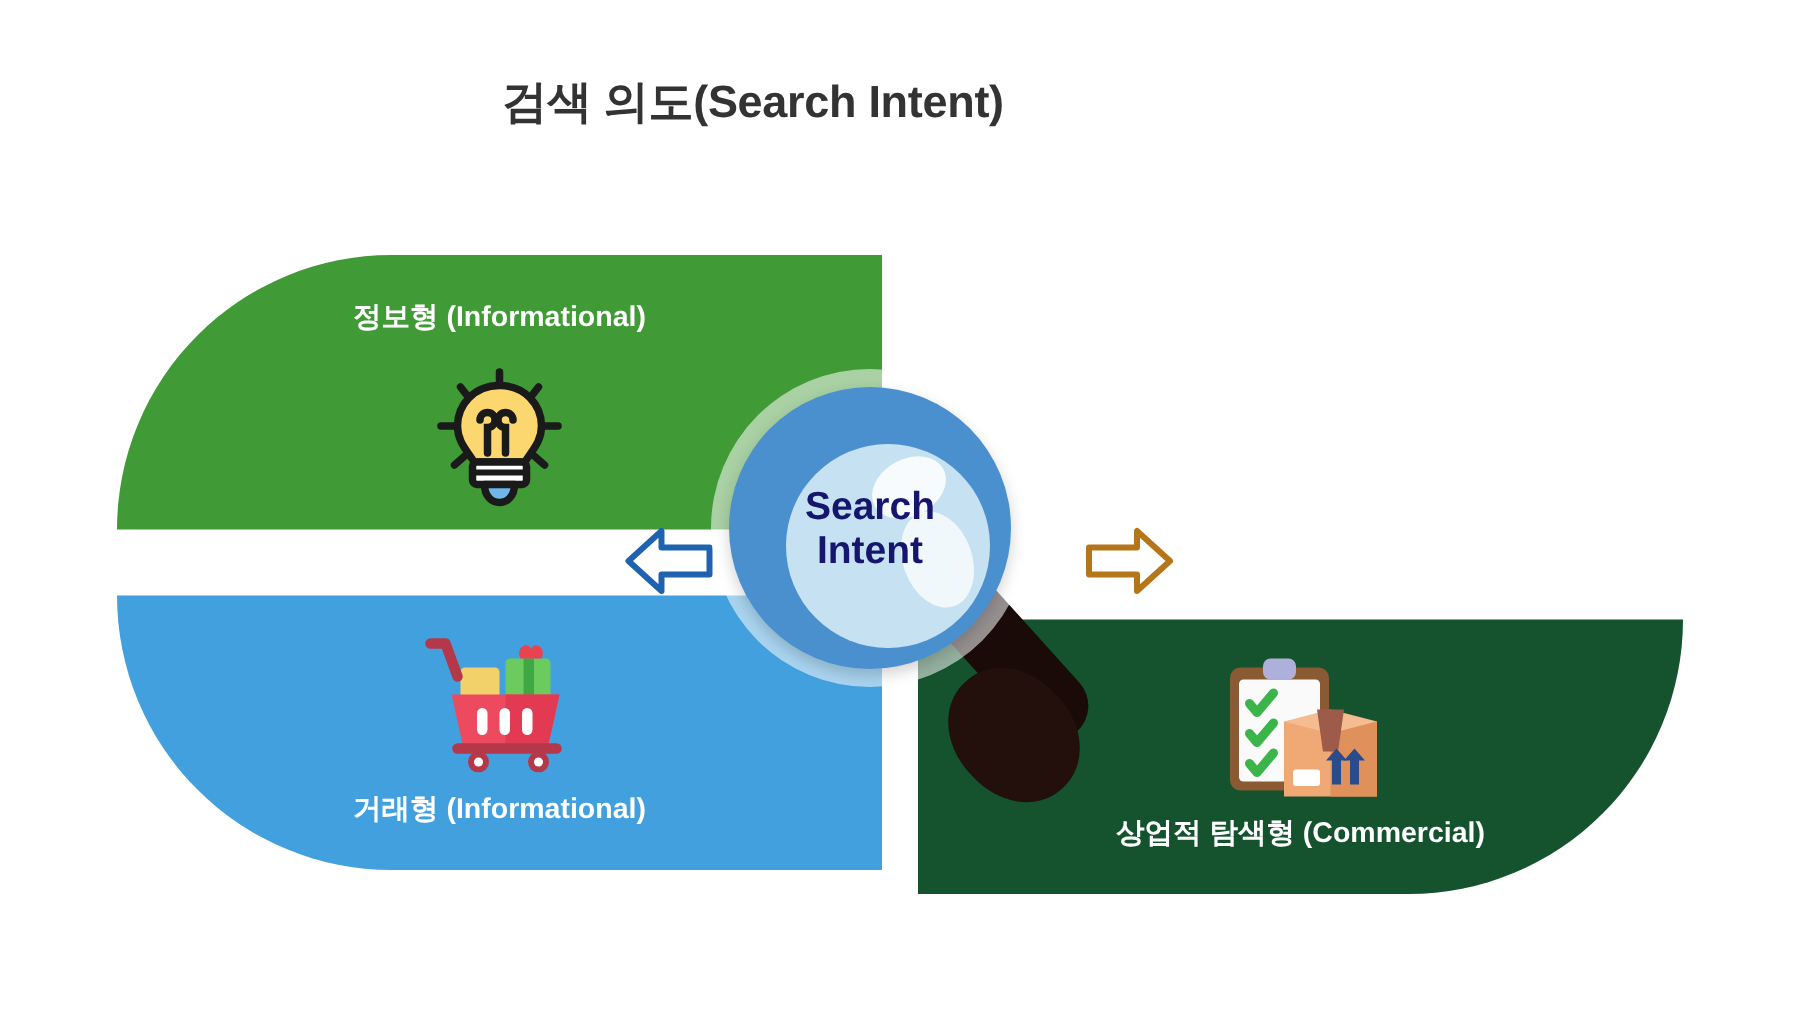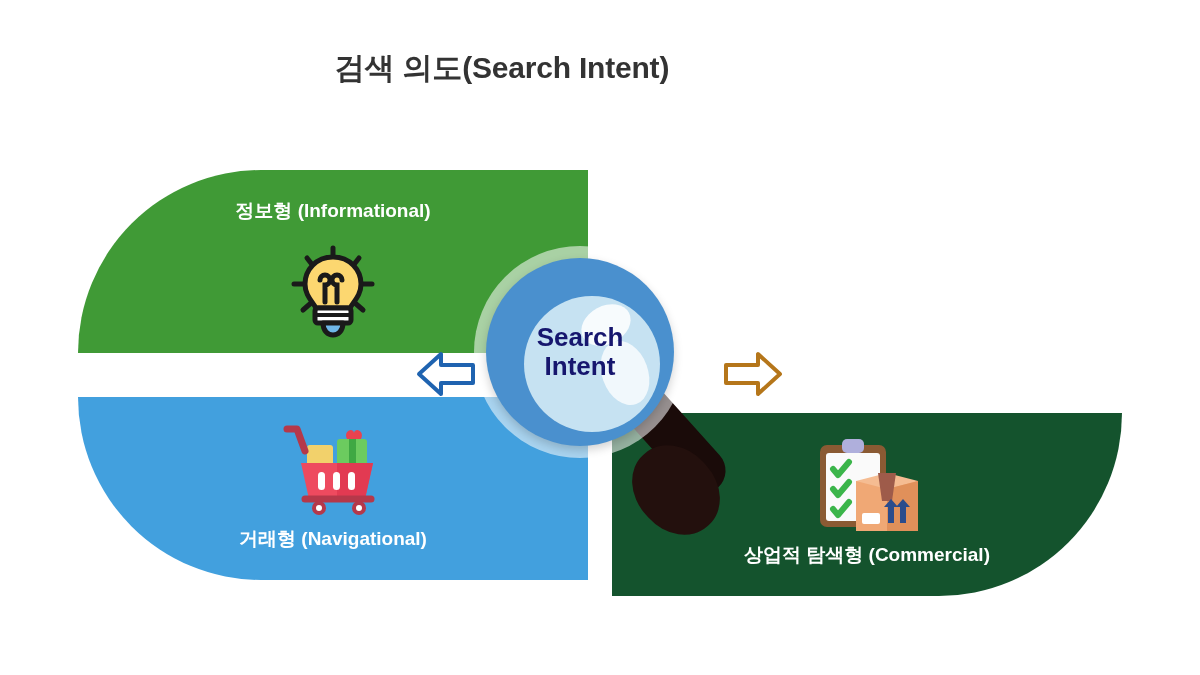--- a/index.html
+++ b/index.html
@@ -250,21 +250,21 @@
           <rect x="37" y="53" width="7" height="18" rx="3.5" fill="#FFFFFF"></rect>
           <rect x="52" y="53" width="7" height="18" rx="3.5" fill="#FFFFFF"></rect>
           <rect x="67" y="53" width="7" height="18" rx="3.5" fill="#FFFFFF"></rect>
           <path d="M24 80 L90 80" stroke="#B5384A" stroke-width="7" stroke-linecap="round"></path>
           <circle cx="38" cy="89" r="7" fill="#B5384A"></circle>
           <circle cx="38" cy="89" r="3" fill="#FFFFFF"></circle>
           <circle cx="78" cy="89" r="7" fill="#B5384A"></circle>
           <circle cx="78" cy="89" r="3" fill="#FFFFFF"></circle>
         </svg>
       </div>
-      <div class="quad-label label-bottom">거래형 (Navigational)</div>
+      <div class="quad-label label-bottom">거래형 (Informational)</div>
     </div>
 
     <div class="quad quad-br">
       <div class="quad-icon icon-bottom">
         <svg width="110" height="100" viewBox="0 0 110 100">
           <rect x="8" y="10" width="66" height="82" rx="7" fill="#8A5A33"></rect>
           <rect x="14" y="18" width="54" height="68" rx="3" fill="#FAFAFA"></rect>
           <rect x="30" y="4" width="22" height="14" rx="5" fill="#AFAFDC"></rect>
           <g stroke="#3BB54A" stroke-width="6" stroke-linecap="round" stroke-linejoin="round" fill="none">
             <polyline points="21,34 26,40 37,27"></polyline>

